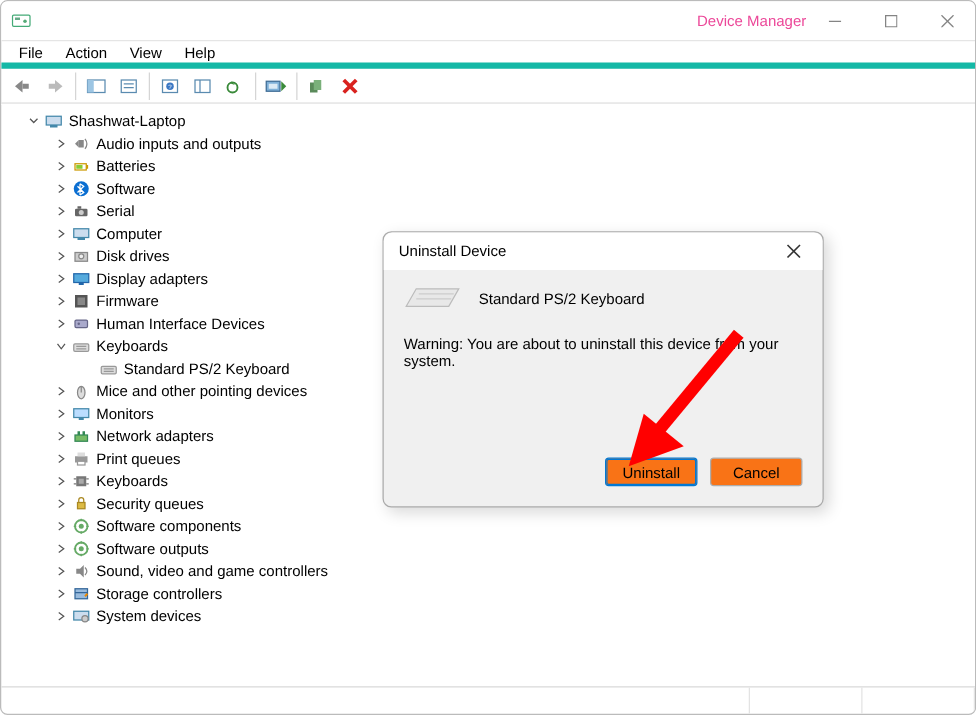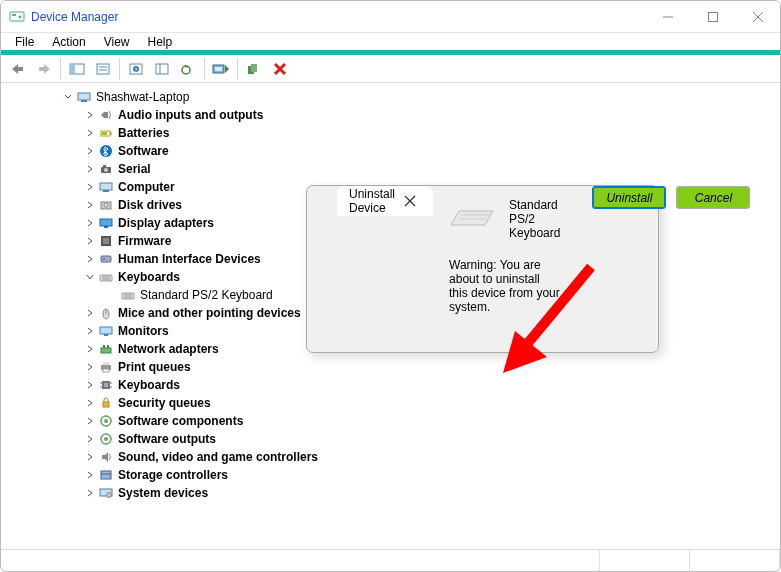--- a/index.html
+++ b/index.html
@@ -20,84 +20,83 @@
   
   .titlebar {
     height: 32px;
     display: flex;
     align-items: center;
     padding: 0 0 0 8px;
     background: #fff;
     border-bottom: 1px solid #e5e5e5;
   }
   .titlebar .title-icon { width: 16px; height: 16px; margin-right: 6px; display:inline-flex; align-items:center; justify-content:center;}
-  .titlebar .title-text { color: #1d4ed8; font-size: 12px; flex: 1; }
+  .titlebar .title-text { color: #ec4899; font-size: 12px; flex: 1; text-align: right; }
   .win-controls { display: flex; height: 100%; }
   .win-btn { width: 45px; display: flex; align-items: center; justify-content: center; }
   .win-btn svg { opacity: .6; }
 
   
   .menubar { height: 22px; display: flex; align-items: center; padding: 0 6px; gap: 2px; border-bottom: 5px solid #14b8a6;}
   .menu-item { padding: 2px 8px; cursor: default; }
 
   
   .toolbar { height: 28px; display:flex; align-items: center; padding: 0 4px; border-bottom: 1px solid #d9d9d9; gap: 0;}
   .tb-sep { width:1px; height:22px; background:#d5d5d5; margin:0 3px;}
   .tb-btn { width:24px; height:24px; display:flex; align-items:center; justify-content:center; margin:0 1px;}
   .tb-btn svg { display:block; }
 
   
-  .content { flex:1; display:flex;padding-left:41px; }
+  .content { flex:1; display:flex; }
   .tree {
     flex:1;
     overflow:auto;
     padding: 4px 0 4px 4px;
     border-top:1px solid #fff;
   }
   .node { display:flex; align-items:center; height:18px; padding:0 2px; white-space:nowrap; }
   .twisty { width:16px; height:16px; display:inline-flex; align-items:center; justify-content:center; color:#666;}
   .twisty.blank { visibility:hidden; }
   .node-icon { width:16px; height:16px; display:inline-flex; align-items:center; justify-content:center; margin-right:4px;}
   .node-label {}
   .indent1 { margin-left: 12px;}
-  .indent2 { margin-left: 34px; font-weight: bold;}
+  .indent2 { margin-left: 34px;}
   .indent3 { margin-left: 56px;}
 
   
   .statusbar { height: 22px; border-top:1px solid #d9d9d9; display:flex;}
   .status-cell { border-right:1px solid #e3e3e3; height:100%; }
   .status-cell:first-child { flex:1;}
   .status-cell:nth-child(2){width:90px;}
   .status-cell:nth-child(3){width:90px;}
 
   
   .dialog {
     position:absolute;
     left: 305px; top: 184px;
-    width: 353px; height: 168px;
+    width: 353px; height: 221px;
     background:#f0f0f0;
     border:1px solid #aaa;
     border-radius:7px;
     box-shadow: 4px 4px 12px rgba(0,0,0,.15);
-    display:flex; flex-direction:row;padding-left:30px;
+    display:flex; flex-direction:column;
   }
   .dialog-title { height:30px; display:flex; align-items:center; padding:0 8px 0 12px; background:#fff; border-radius:7px 7px 0 0;}
   .dialog-title .dlg-label { flex:1; font-size:12px; }
   .dialog-close { width:30px; height:30px; display:flex; align-items:center; justify-content:center;}
   .dialog-body { flex:1; padding: 10px 16px; font-size:12px;}
   .dev-row { display:flex; align-items:center; gap:14px; margin-bottom:18px; margin-top:2px;}
   .dev-icon { width:46px; height:22px; display:flex; align-items:center; justify-content:center;}
   .warn-text { }
   .dialog-buttons { display:flex; justify-content:flex-end; gap:10px; padding: 0 16px 16px;}
   .dlg-btn {
     min-width:74px; height:23px; font-size:12px;
-    border:1px solid #adadad; background:#84cc16;
+    border:1px solid #adadad; background:#f97316;
     border-radius:3px; display:flex; align-items:center; justify-content:center;
     font-family:inherit;
-    font-style:italic;
   }
   .dlg-btn.primary { border-color:#0078d4; box-shadow:0 0 0 1px #0078d4 inset;}
   .arrow-overlay { position:absolute; left:470px; top:256px; width:130px; height:136px; pointer-events:none;}
 </style>
 </head>
 <body>
 
 <div class="titlebar">
   <span class="title-icon">
     <svg width="16" height="16" viewBox="0 0 16 16">

